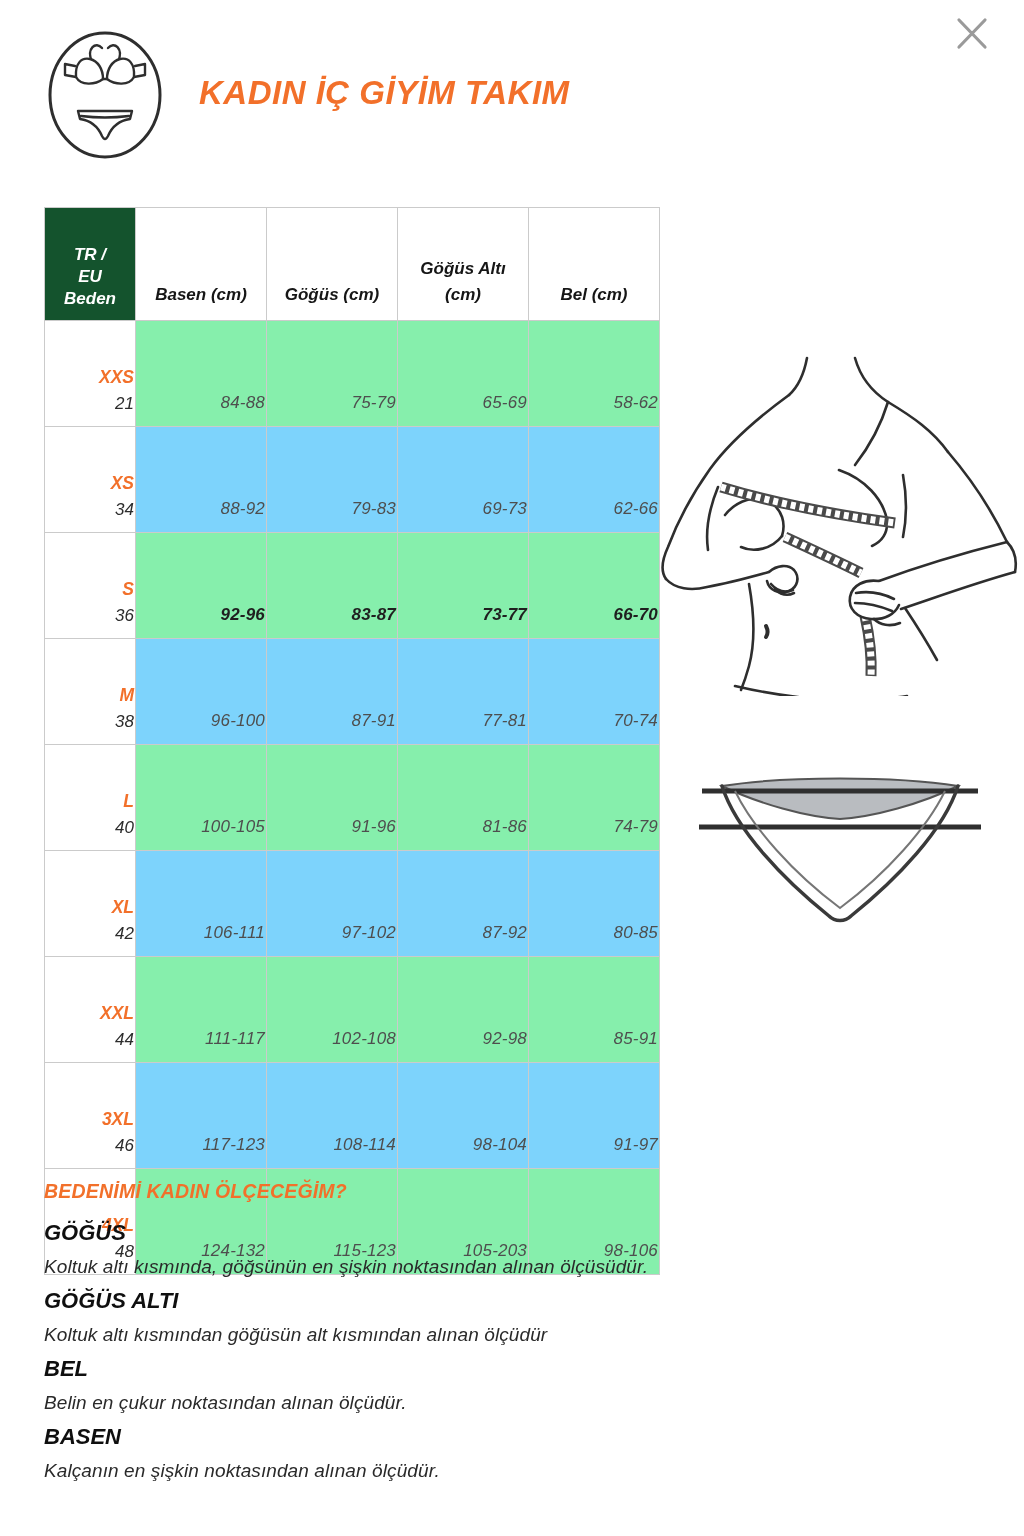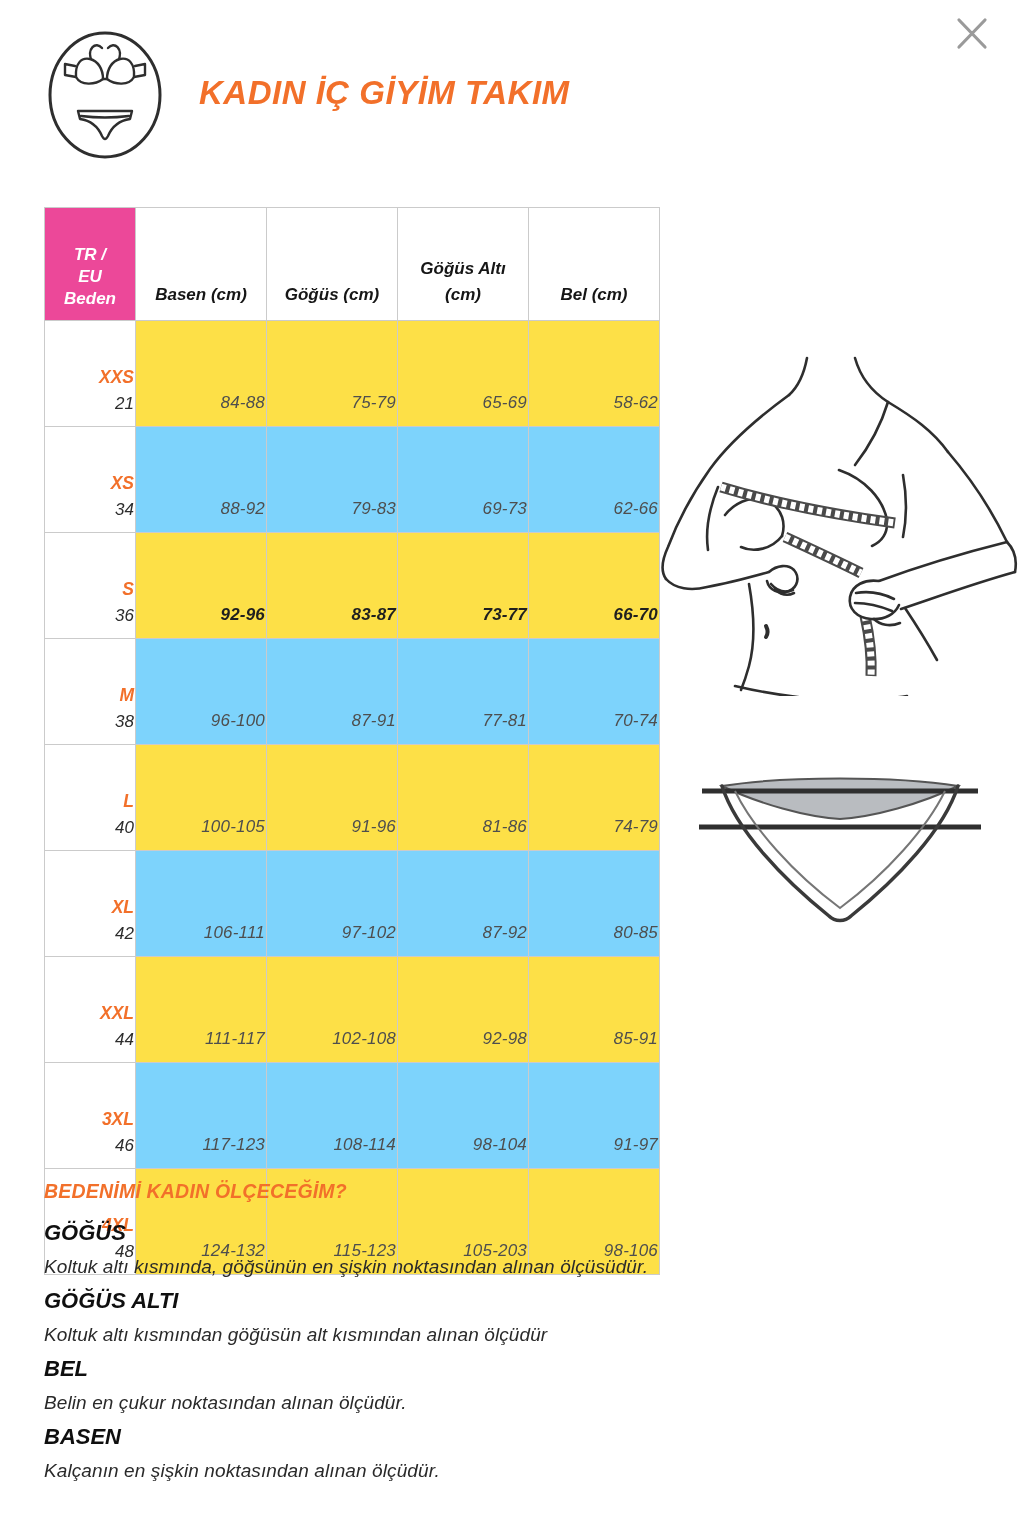--- a/index.html
+++ b/index.html
@@ -28,28 +28,28 @@
   }
   .size-table th,.size-table td{border:1px solid #cbcbcb;}
   .size-table col.c0{width:91px;}
   .size-table col.c{width:131px;}
   thead th{
     height:99px;vertical-align:bottom;text-align:center;
     font-size:17px;color:#161616;font-weight:bold;
     padding:0 2px 13px 2px;white-space:pre-line;line-height:1.5;
   }
   thead th.corner{
-    background:#ec4899;color:#ffffff;line-height:1.3;padding-bottom:10px;
+    background:#14532d;color:#ffffff;line-height:1.3;padding-bottom:10px;
   }
   tbody td{height:91px;text-align:right;vertical-align:bottom;}
   tbody td.val{
     font-size:17px;color:#4e4e4e;padding-bottom:13px;letter-spacing:.2px;
     background:#7dd3fc;
   }
-  tr.striped td.val{background:#fde047;}
+  tr.striped td.val{background:#86efac;}
   tr.boldrow td.val{font-weight:bold;color:#1f1f1f;}
   td.size-cell{background:#ffffff;padding-bottom:9px;line-height:1.55;}
   td.size-cell .sz{color:#F2702A;font-weight:bold;font-size:17.5px;display:block;}
   td.size-cell .eu{color:#2c2c2c;font-size:17px;display:block;}
 
   
   .fig-bust{position:absolute;left:655px;top:356px;width:370px;height:340px;}
   .fig-panty{position:absolute;left:694px;top:760px;width:292px;height:178px;}
 
   

